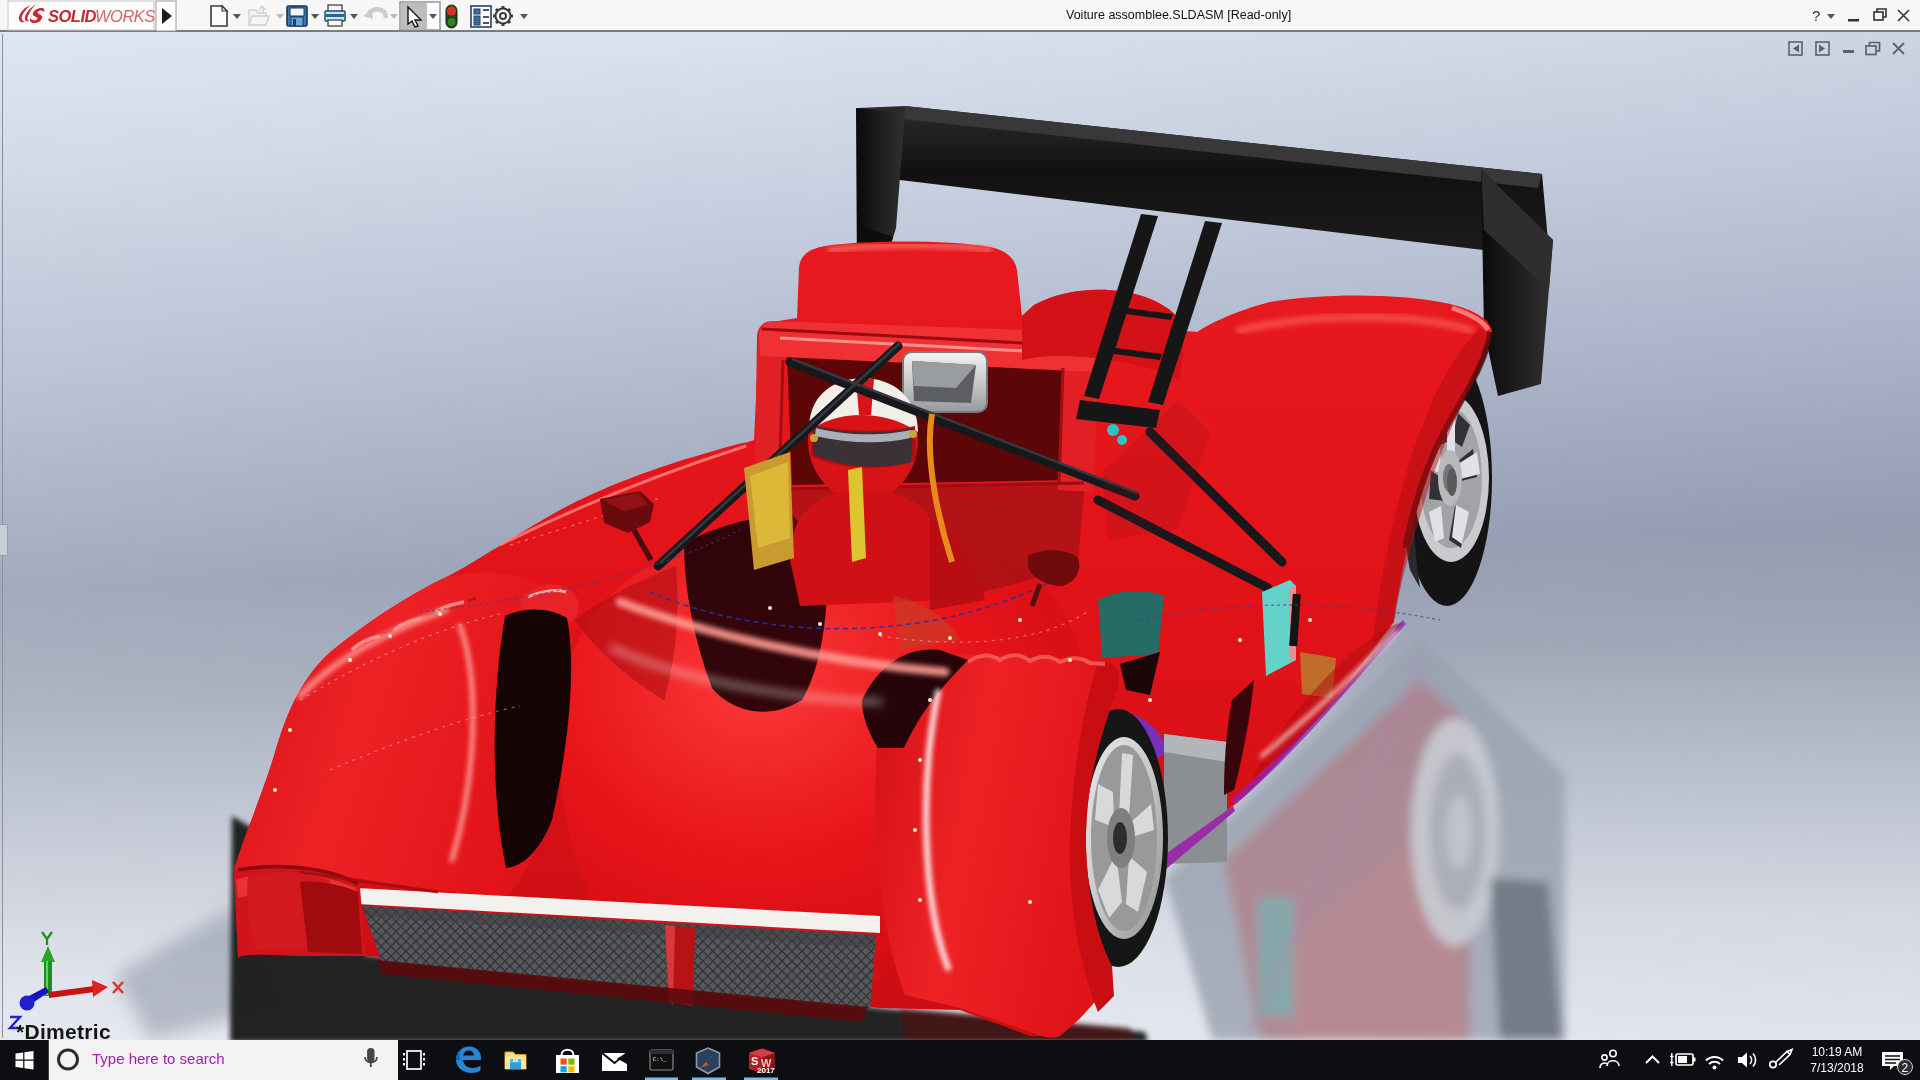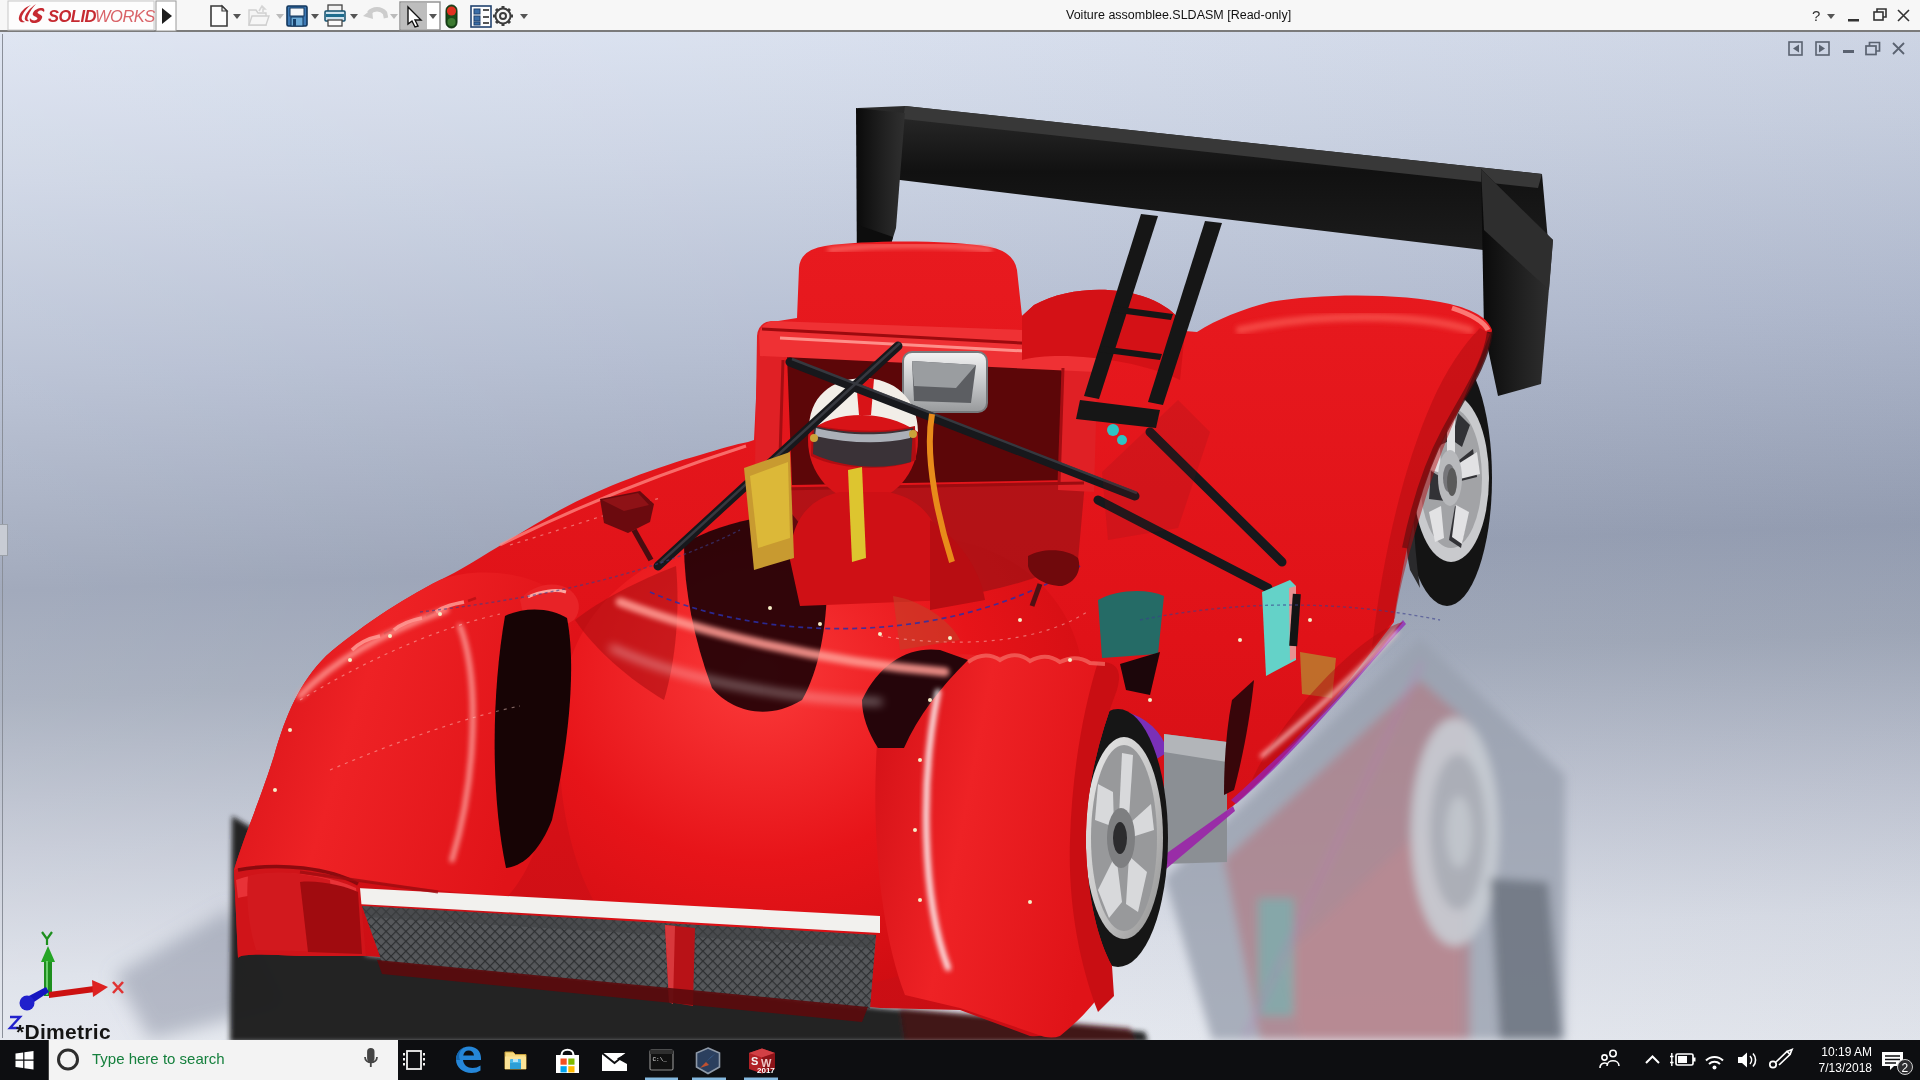--- a/index.html
+++ b/index.html
@@ -6,22 +6,22 @@
 font-family:"Liberation Sans",sans-serif;}
 #toolbar{position:absolute;left:0;top:0;width:1920px;height:30px;background:#f7f7f7;border-bottom:2px solid #7b7b7b;}
 #title{position:absolute;left:1066px;top:0;height:38px;font-size:12.5px;color:#111;line-height:30px;}
 #viewport{position:absolute;left:0;top:32px;width:1920px;height:1008px;
 background:linear-gradient(178deg,#dce3f1 0%,#ccd4e4 14%,#b4bdd1 32%,#98a1b5 52%,#a3abbb 62%,#c3c8d5 76%,#dce0e9 88%,#e9ecf2 100%);}
 #vpleftline{position:absolute;left:2px;top:34px;width:1px;height:1004px;background:#8a8f99;}
 #carsvg{position:absolute;left:0;top:0;width:1920px;height:1080px;}
 #taskbar{position:absolute;left:0;top:1040px;width:1920px;height:40px;background:#0d0e11;}
 #dimetric{position:absolute;left:16px;top:1020px;font-size:21px;color:#141414;letter-spacing:0.3px;font-weight:700;font-family:"Liberation Sans",sans-serif;}
 #searchbox{position:absolute;left:48px;top:1040px;width:350px;height:40px;background:#f3f3f3;border-left:1px solid #444;box-sizing:border-box;}
-#searchtext{position:absolute;left:92px;top:1050px;font-size:15px;color:#15803d;text-align:right;}
-#clock{position:absolute;left:1802px;top:1044px;width:70px;text-align:right;color:#fff;font-size:12px;line-height:16px;}
+#searchtext{position:absolute;left:92px;top:1050px;font-size:15px;color:#a21caf;text-align:right;}
+#clock{position:absolute;left:1802px;top:1044px;width:70px;text-align:center;color:#fff;font-size:12px;line-height:16px;}
 </style>
 </head>
 <body>
 <div id="viewport"></div>
 <div style="position:absolute;left:0;top:32px;width:1920px;height:1008px;background:linear-gradient(90deg,rgba(255,255,255,0.10) 0%,rgba(255,255,255,0.02) 40%,rgba(30,40,70,0.045) 100%);"></div>
 <div id="vpleftline"></div>
 
 <svg id="carsvg" viewBox="0 0 1920 1080" xmlns="http://www.w3.org/2000/svg">
 <defs>
 <filter id="b2" x="-30%" y="-30%" width="160%" height="160%">

